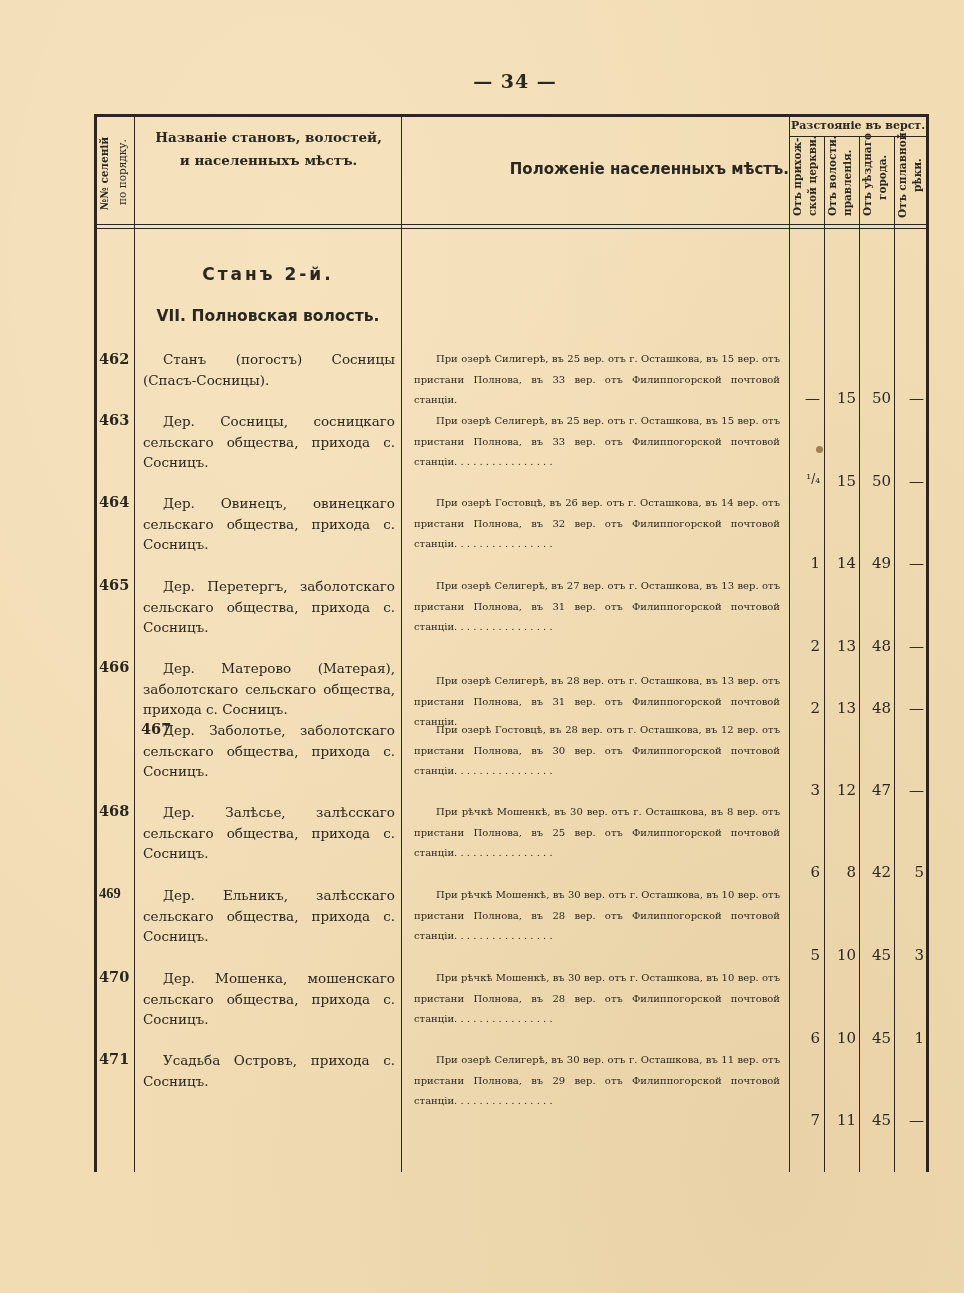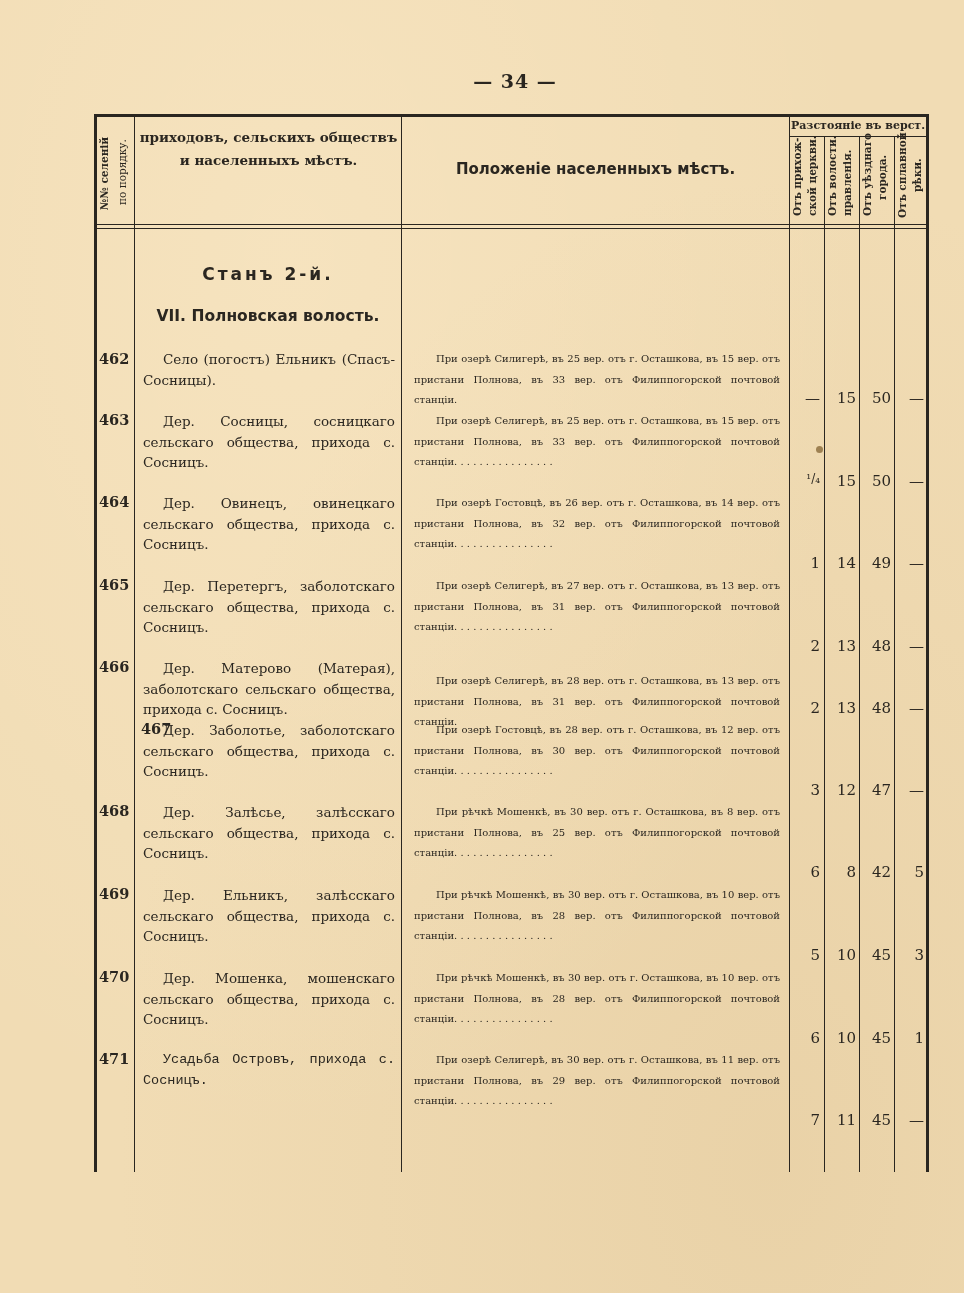--- a/index.html
+++ b/index.html
@@ -12,21 +12,21 @@
     color:#2a2620;
   }
   .abs { position:absolute; }
   #page-number { left:0; width:1030px; top:70px; text-align:center; font-size:19px; font-weight:bold; letter-spacing:1px; }
 
   
   .hline { position:absolute; background:#2a2620; }
   .vline { position:absolute; background:#2a2620; }
 
   .hdr-text { position:absolute; text-align:center; font-weight:bold; font-size:13.5px; line-height:23px; }
-  .hdr-sans { font-family:"DejaVu Sans", "Liberation Sans", sans-serif; font-weight:bold; }
+  .hdr-sans { font-family:"DejaVu Sans", "Liberation Sans", sans-serif; font-weight:bold;text-align:right; }
   .vert { position:absolute; transform:rotate(-90deg); transform-origin:left top; white-space:nowrap; font-size:10.5px; line-height:12px; font-weight:bold; }
 
   .section { position:absolute; left:136px; width:264px; text-align:center; font-family:"DejaVu Sans","Liberation Sans",sans-serif; font-weight:bold; }
   .num { position:absolute; left:99px; width:36px; font-size:14.5px; font-weight:bold; }
   .name { position:absolute; left:143px; width:252px; font-size:13.5px; line-height:20.6px; text-align:justify; text-indent:20px; }
   .pos { position:absolute; left:414px; width:366px; font-size:10px; line-height:20.6px; text-align:justify; text-indent:22px; }
   .dist { position:absolute; font-size:15px; text-align:right; }
   .sp { letter-spacing:3px; }
 </style>
 </head>
@@ -53,21 +53,21 @@
   <div class="vline" style="left:894px; top:137px; width:1px; height:1035px;"></div>
 
   <div class="vline" style="left:926px; top:114px; width:3px; height:1058px;"></div>
 </div>
 
 <div>
   <div class="vert" style="left:98px; top:210px; width:90px;">№№ селеній</div>
   <div class="vert" style="left:116px; top:205px; width:90px; font-weight:normal;">по порядку.</div>
 
   <div class="hdr-text" style="left:136px; top:126px; width:265px;">
-    <div>приходовъ, сельскихъ обществъ</div>
+    <div>Названіе становъ, волостей,</div>
     <div>и населенныхъ мѣстъ.</div>
   </div>
 
   <div class="hdr-text hdr-sans" style="left:402px; top:158px; width:387px; font-size:15px;">Положеніе населенныхъ мѣстъ.</div>
 
   <div class="hdr-text" style="left:790px; top:116px; width:136px; font-size:11px; line-height:20px;">Разстояніе въ верст.</div>
 
   <div class="vert" style="left:791px; top:216px;">Отъ прихож-</div>
   <div class="vert" style="left:806px; top:216px;">ской церкви.</div>
   <div class="vert" style="left:826px; top:216px;">Отъ волости.</div>
@@ -76,21 +76,21 @@
   <div class="vert" style="left:876px; top:200px;">города.</div>
   <div class="vert" style="left:896px; top:218px;">Отъ сплавной</div>
   <div class="vert" style="left:911px; top:192px;">рѣки.</div>
 </div>
 
 <div class="section sp" style="top:264px; font-size:17px;">Станъ 2-й.</div>
 <div class="section" style="top:307px; font-size:15.5px;">VII. Полновская волость.</div>
 
 <div>
   <div class="num" style="top:350px;">462</div>
-  <div class="name" style="top:349px;">Село (погостъ) Ельникъ (Спасъ-Сосницы).</div>
+  <div class="name" style="top:349px;">Станъ (погостъ) Сосницы (Спасъ-Сосницы).</div>
   <div class="pos" style="top:349px;">При озерѣ Силигерѣ, въ 25 вер. отъ г. Осташкова, въ 15 вер. отъ пристани Полнова, въ 33 вер. отъ Филиппогорской почтовой станціи.</div>
   <div class="dist" style="left:794px; width:26px; top:389px;">—</div>
   <div class="dist" style="left:828px; width:28px; top:389px;">15</div>
   <div class="dist" style="left:863px; width:28px; top:389px;">50</div>
   <div class="dist" style="left:898px; width:26px; top:389px;">—</div>
 </div>
 
 <div>
   <div class="num" style="top:411px;">463</div>
   <div class="name" style="top:411px;">Дер. Сосницы, сосницкаго сельскаго общества, прихода с. Сосницъ.</div>
@@ -145,42 +145,42 @@
   <div class="num" style="top:802px;">468</div>
   <div class="name" style="top:802px;">Дер. Залѣсье, залѣсскаго сельскаго общества, прихода с. Сосницъ.</div>
   <div class="pos" style="top:802px;">При рѣчкѣ Мошенкѣ, въ 30 вер. отъ г. Осташкова, въ 8 вер. отъ пристани Полнова, въ 25 вер. отъ Филиппогорской почтовой станціи. . . . . . . . . . . . . . . .</div>
   <div class="dist" style="left:794px; width:26px; top:863px;">6</div>
   <div class="dist" style="left:828px; width:28px; top:863px;">8</div>
   <div class="dist" style="left:863px; width:28px; top:863px;">42</div>
   <div class="dist" style="left:898px; width:26px; top:863px;">5</div>
 </div>
 
 <div>
-  <div class="num" style="top:885px;">469</div>
+  <div class="num" style="top:885px;font-family:Liberation Serif, serif;">469</div>
   <div class="name" style="top:885px;">Дер. Ельникъ, залѣсскаго сельскаго общества, прихода с. Сосницъ.</div>
   <div class="pos" style="top:885px;">При рѣчкѣ Мошенкѣ, въ 30 вер. отъ г. Осташкова, въ 10 вер. отъ пристани Полнова, въ 28 вер. отъ Филиппогорской почтовой станціи. . . . . . . . . . . . . . . .</div>
   <div class="dist" style="left:794px; width:26px; top:946px;">5</div>
   <div class="dist" style="left:828px; width:28px; top:946px;">10</div>
   <div class="dist" style="left:863px; width:28px; top:946px;">45</div>
   <div class="dist" style="left:898px; width:26px; top:946px;">3</div>
 </div>
 
 <div>
   <div class="num" style="top:968px;">470</div>
   <div class="name" style="top:968px;">Дер. Мошенка, мошенскаго сельскаго общества, прихода с. Сосницъ.</div>
   <div class="pos" style="top:968px;">При рѣчкѣ Мошенкѣ, въ 30 вер. отъ г. Осташкова, въ 10 вер. отъ пристани Полнова, въ 28 вер. отъ Филиппогорской почтовой станціи. . . . . . . . . . . . . . . .</div>
   <div class="dist" style="left:794px; width:26px; top:1029px;">6</div>
   <div class="dist" style="left:828px; width:28px; top:1029px;">10</div>
   <div class="dist" style="left:863px; width:28px; top:1029px;">45</div>
   <div class="dist" style="left:898px; width:26px; top:1029px;">1</div>
 </div>
 
 <div>
   <div class="num" style="top:1050px;">471</div>
-  <div class="name" style="top:1050px;font-family:Liberation Mono, monospace;">Усадьба Островъ, прихода с. Сосницъ.</div>
+  <div class="name" style="top:1050px;">Усадьба Островъ, прихода с. Сосницъ.</div>
   <div class="pos" style="top:1050px;">При озерѣ Селигерѣ, въ 30 вер. отъ г. Осташкова, въ 11 вер. отъ пристани Полнова, въ 29 вер. отъ Филиппогорской почтовой станціи. . . . . . . . . . . . . . . .</div>
   <div class="dist" style="left:794px; width:26px; top:1111px;">7</div>
   <div class="dist" style="left:828px; width:28px; top:1111px;">11</div>
   <div class="dist" style="left:863px; width:28px; top:1111px;">45</div>
   <div class="dist" style="left:898px; width:26px; top:1111px;">—</div>
 </div>
 
 <div class="abs" style="left:816px; top:446px; width:7px; height:7px; border-radius:50%; background:#8a6a3a; opacity:0.8;"></div>
 
 </body></html>

